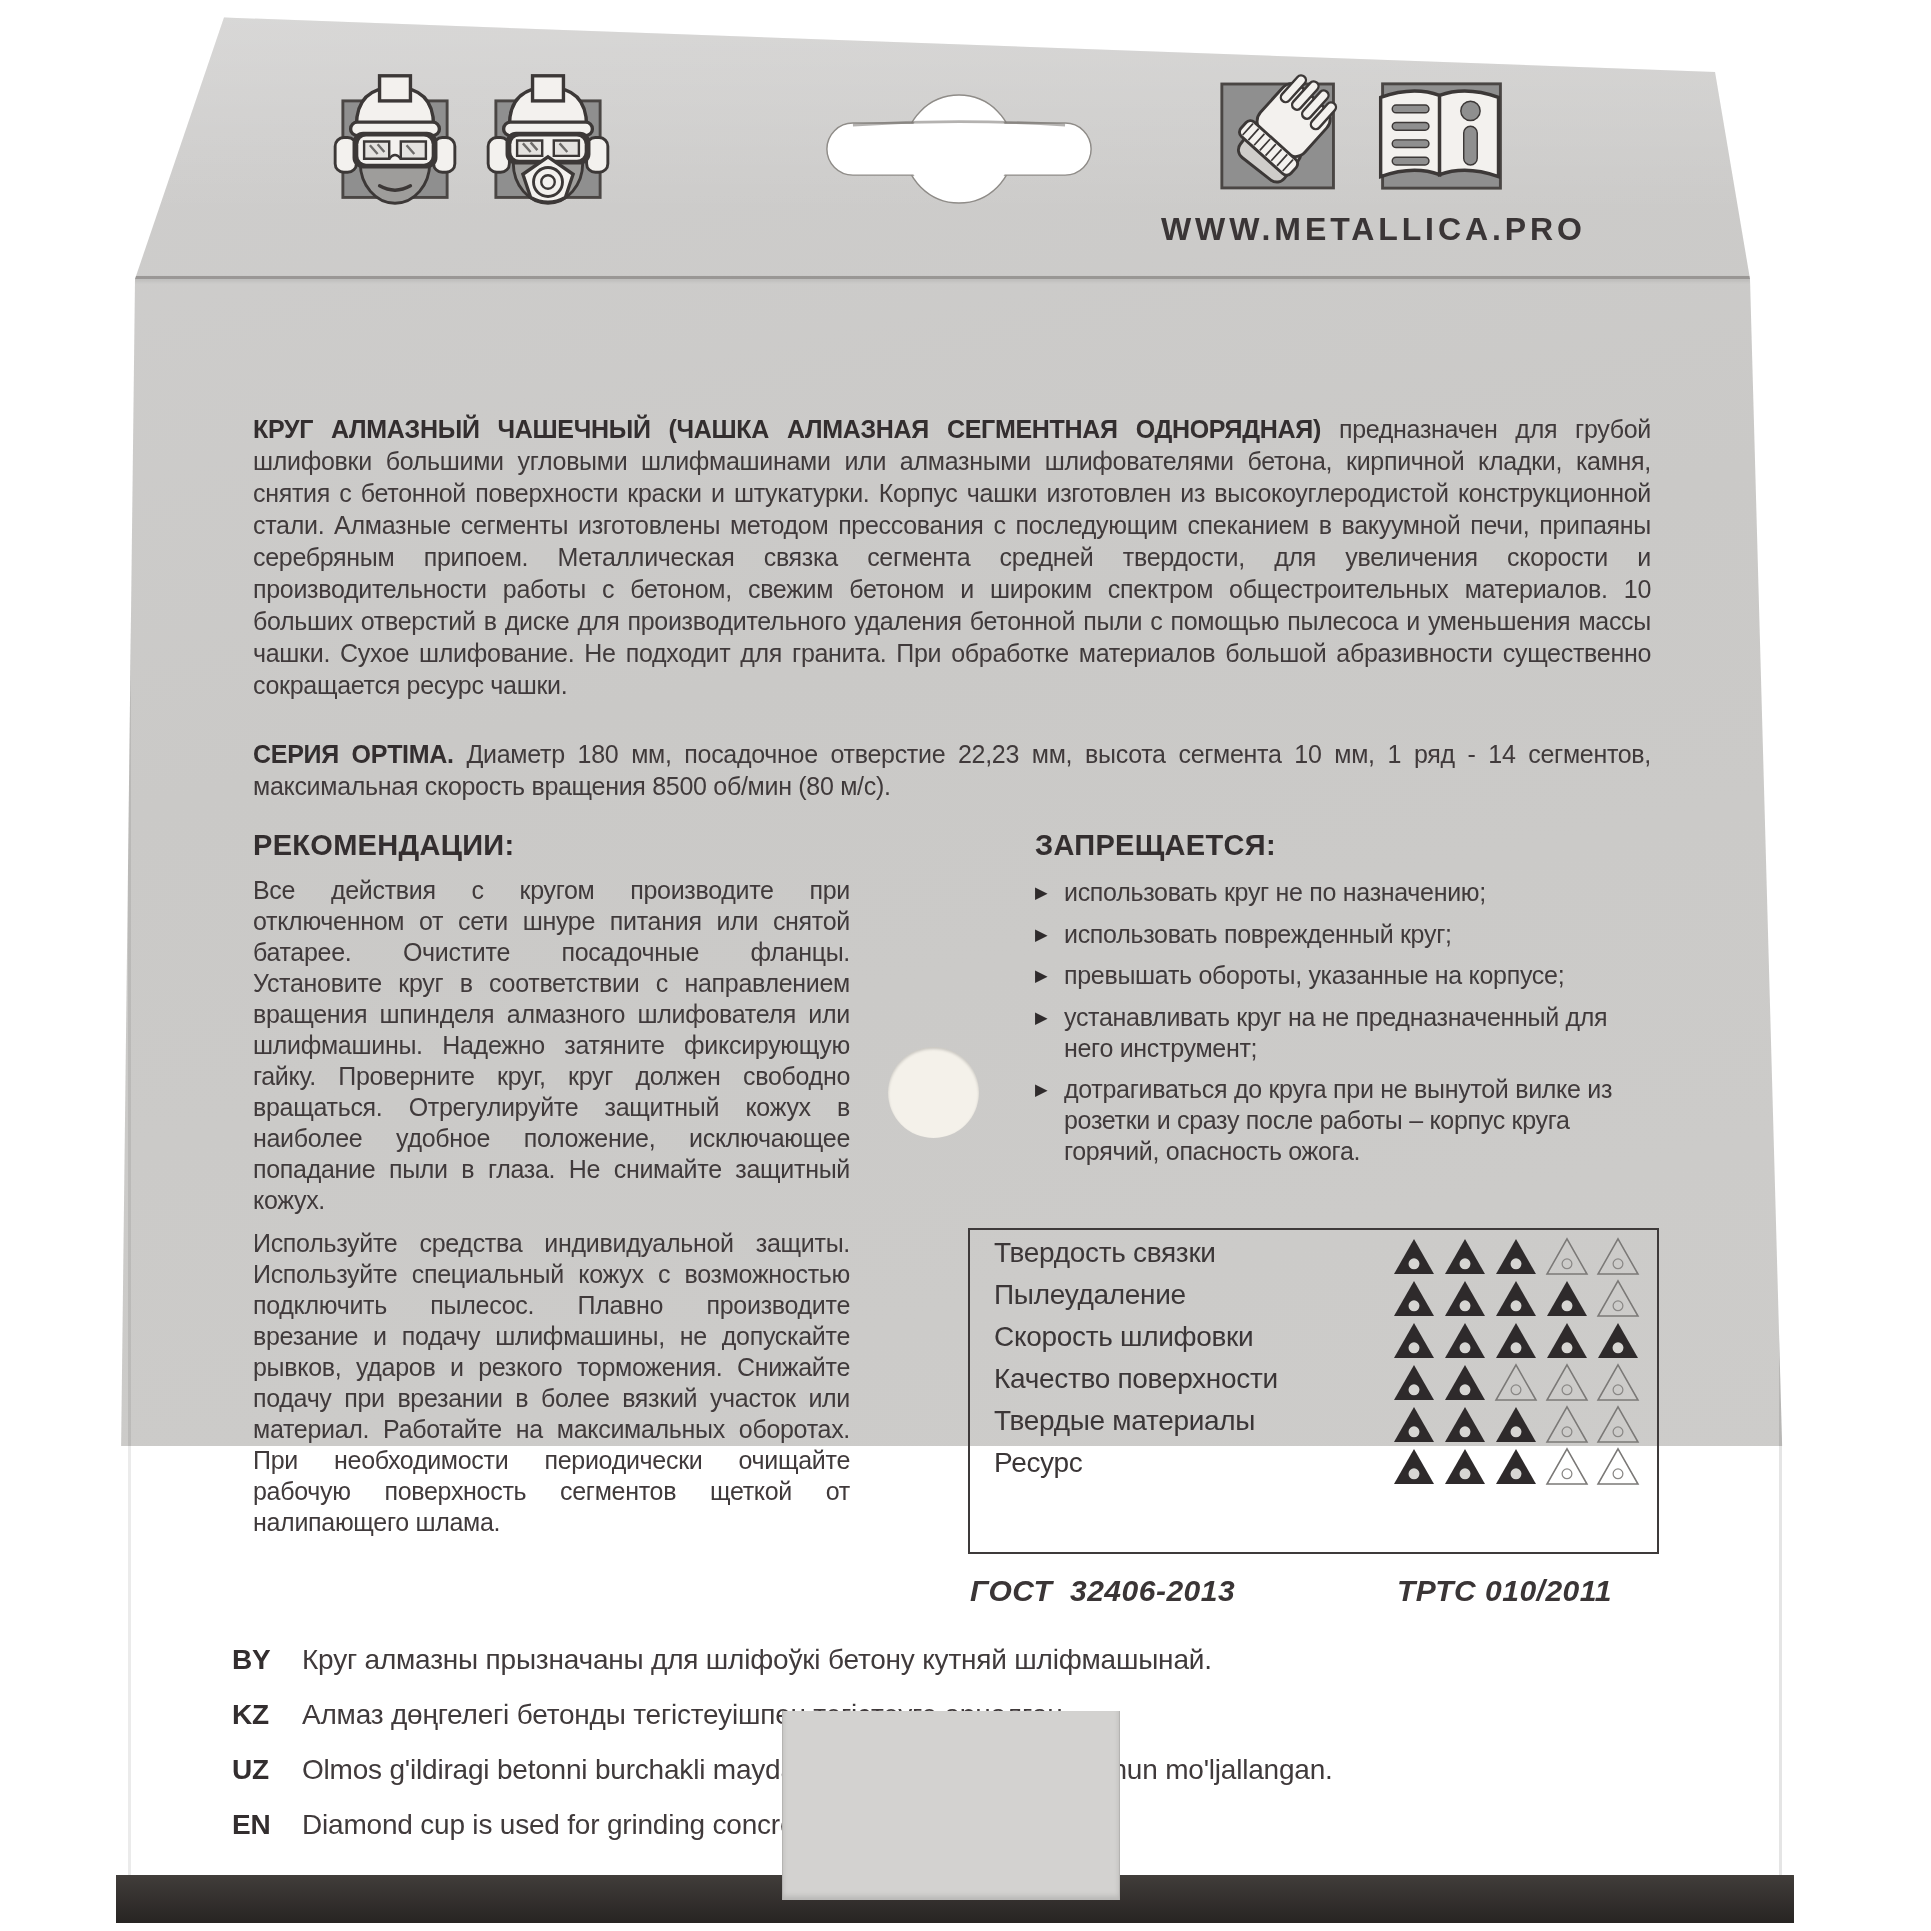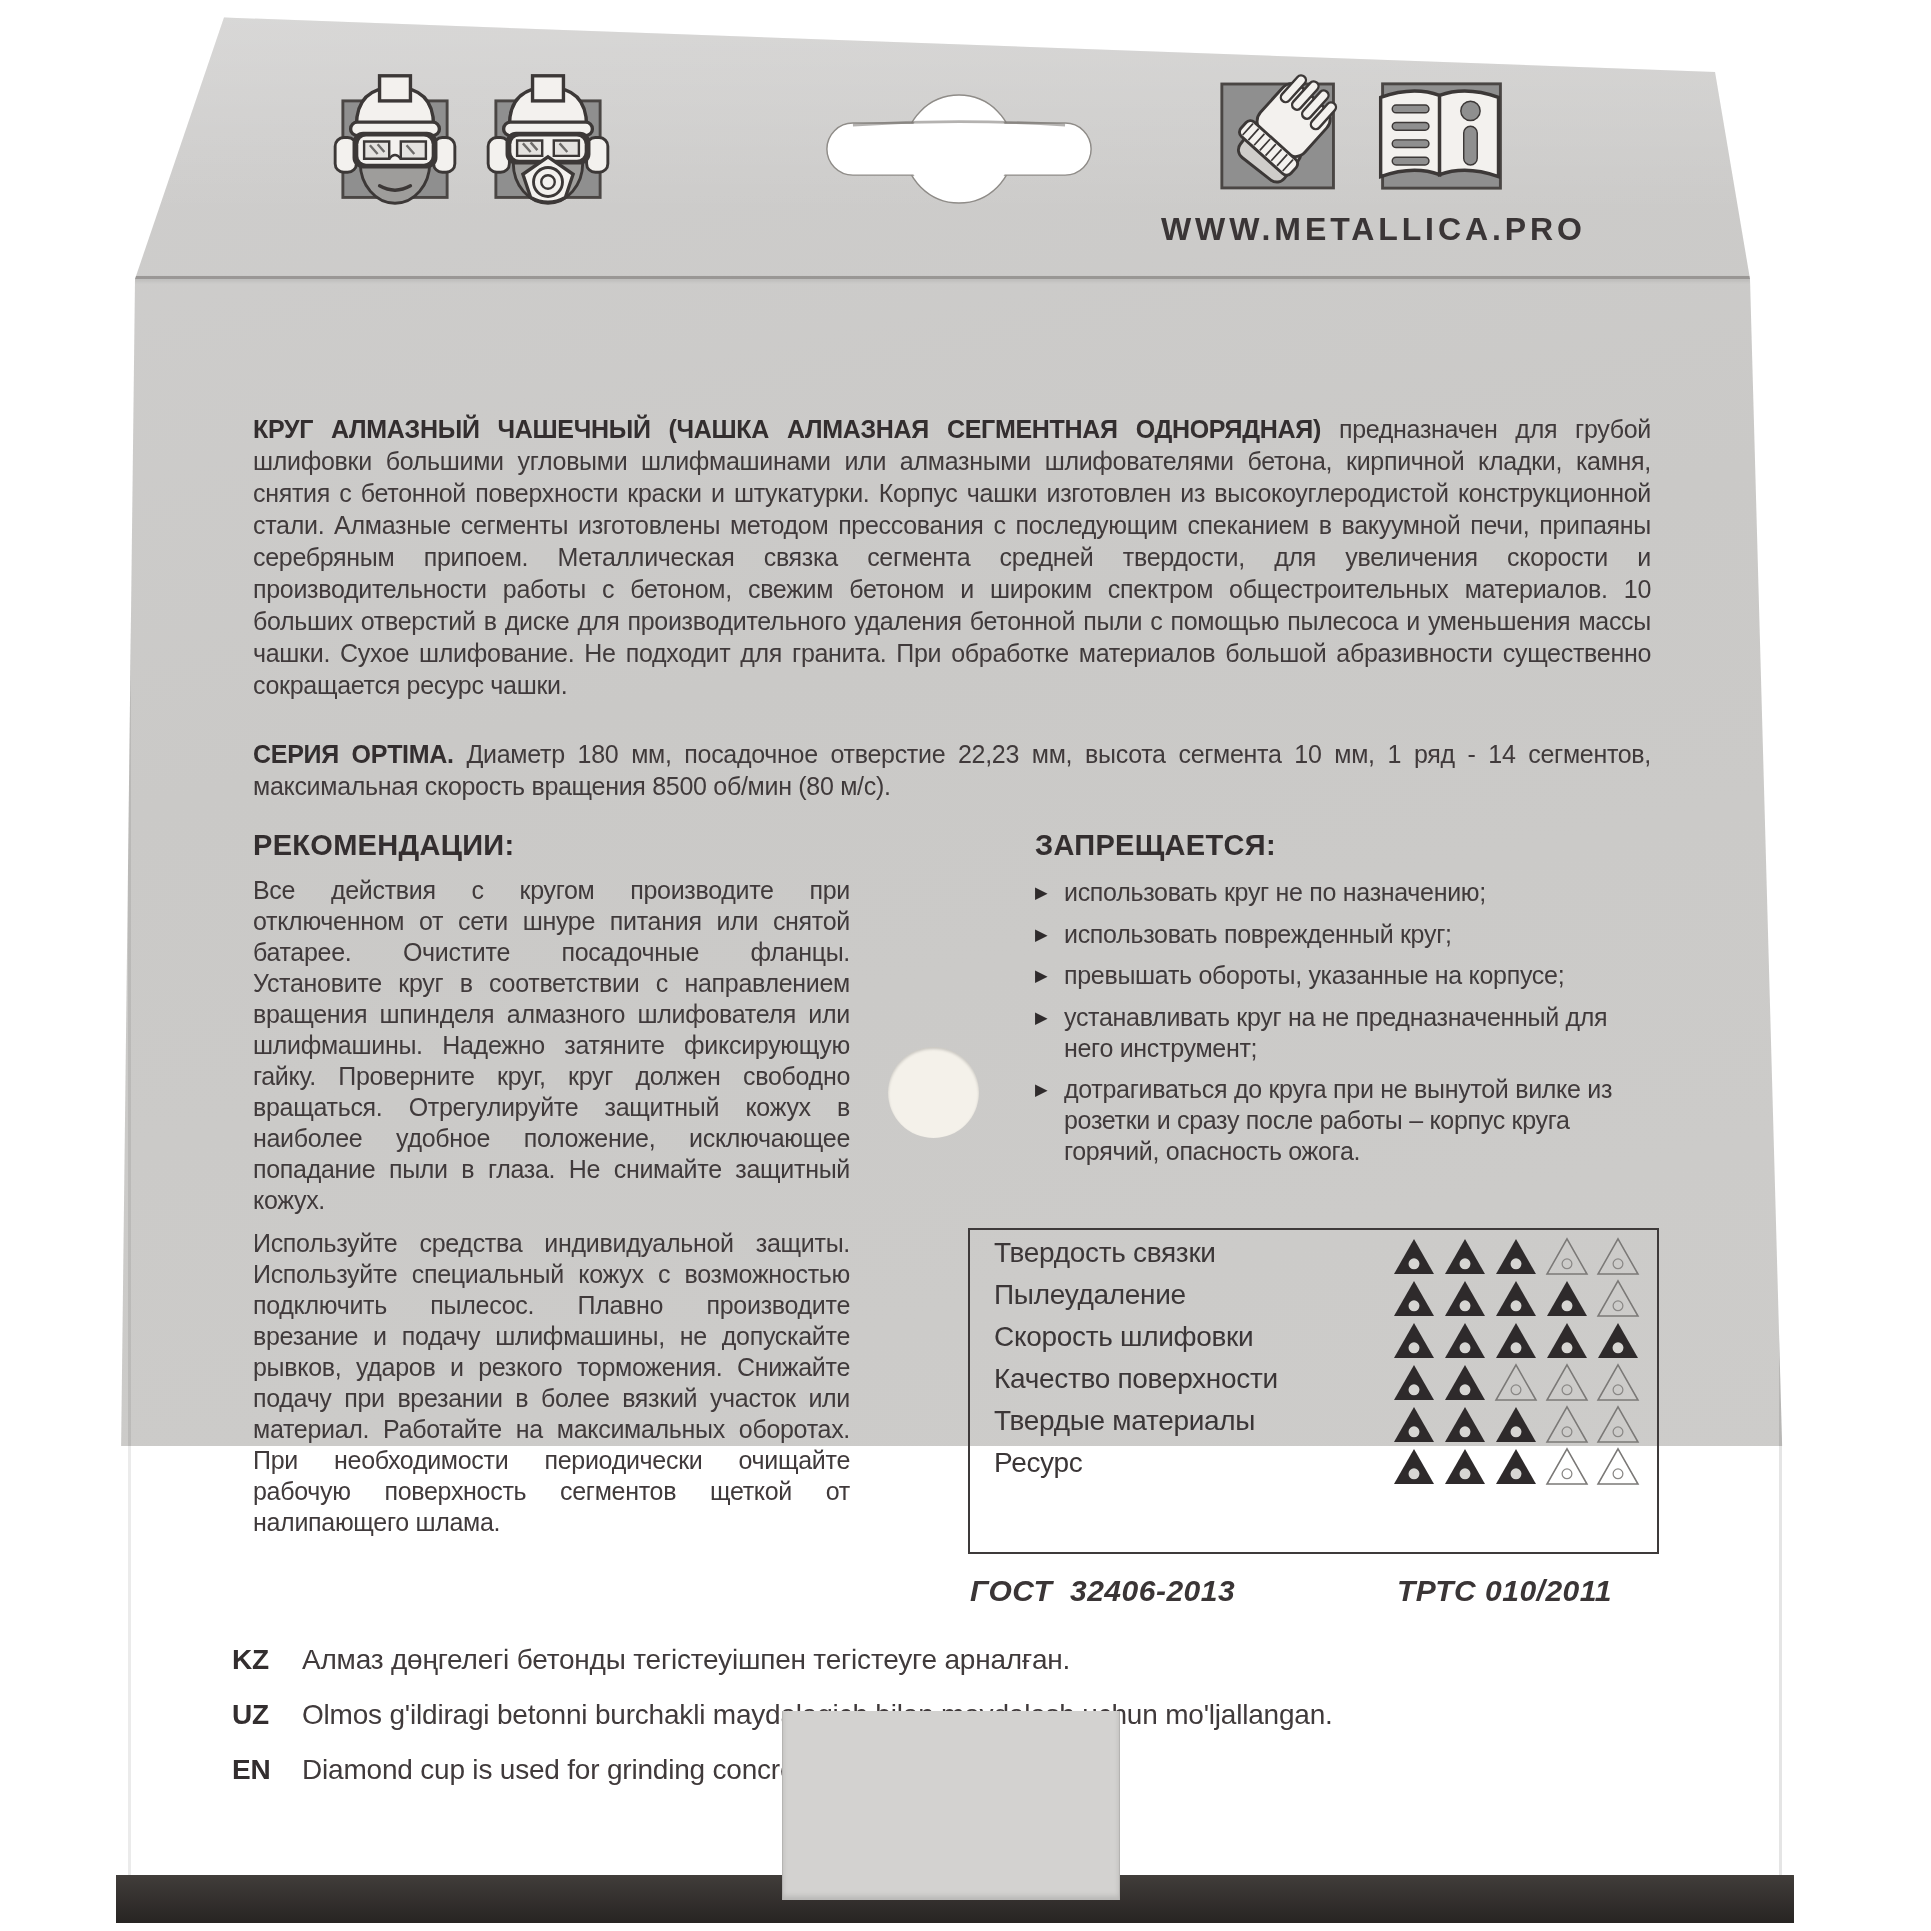--- a/index.html
+++ b/index.html
@@ -330,20 +330,24 @@
           </div>
         </div>
     </div>
 
     <div class="abs standards gost-label">ГОСТ</div>
     <div class="abs standards gost-value">32406-2013</div>
     <div class="abs standards trts">ТРТС 010/2011</div>
 
     <div class="abs translations">
       <div class="tr-row">
+        <span class="tr-code">BY</span>
+        <span>Круг алмазны прызначаны для шліфоўкі бетону кутняй шліфмашынай.</span>
+      </div>
+      <div class="tr-row">
         <span class="tr-code">KZ</span>
         <span>Алмаз дөңгелегі бетонды тегістеуішпен тегістеуге арналған.</span>
       </div>
       <div class="tr-row">
         <span class="tr-code">UZ</span>
         <span>Olmos g'ildiragi betonni burchakli maydalagich bilan maydalash uchun mo'ljallangan.</span>
       </div>
       <div class="tr-row">
         <span class="tr-code">EN</span>
         <span>Diamond cup is used for grinding concrete by angle grinder.</span>

